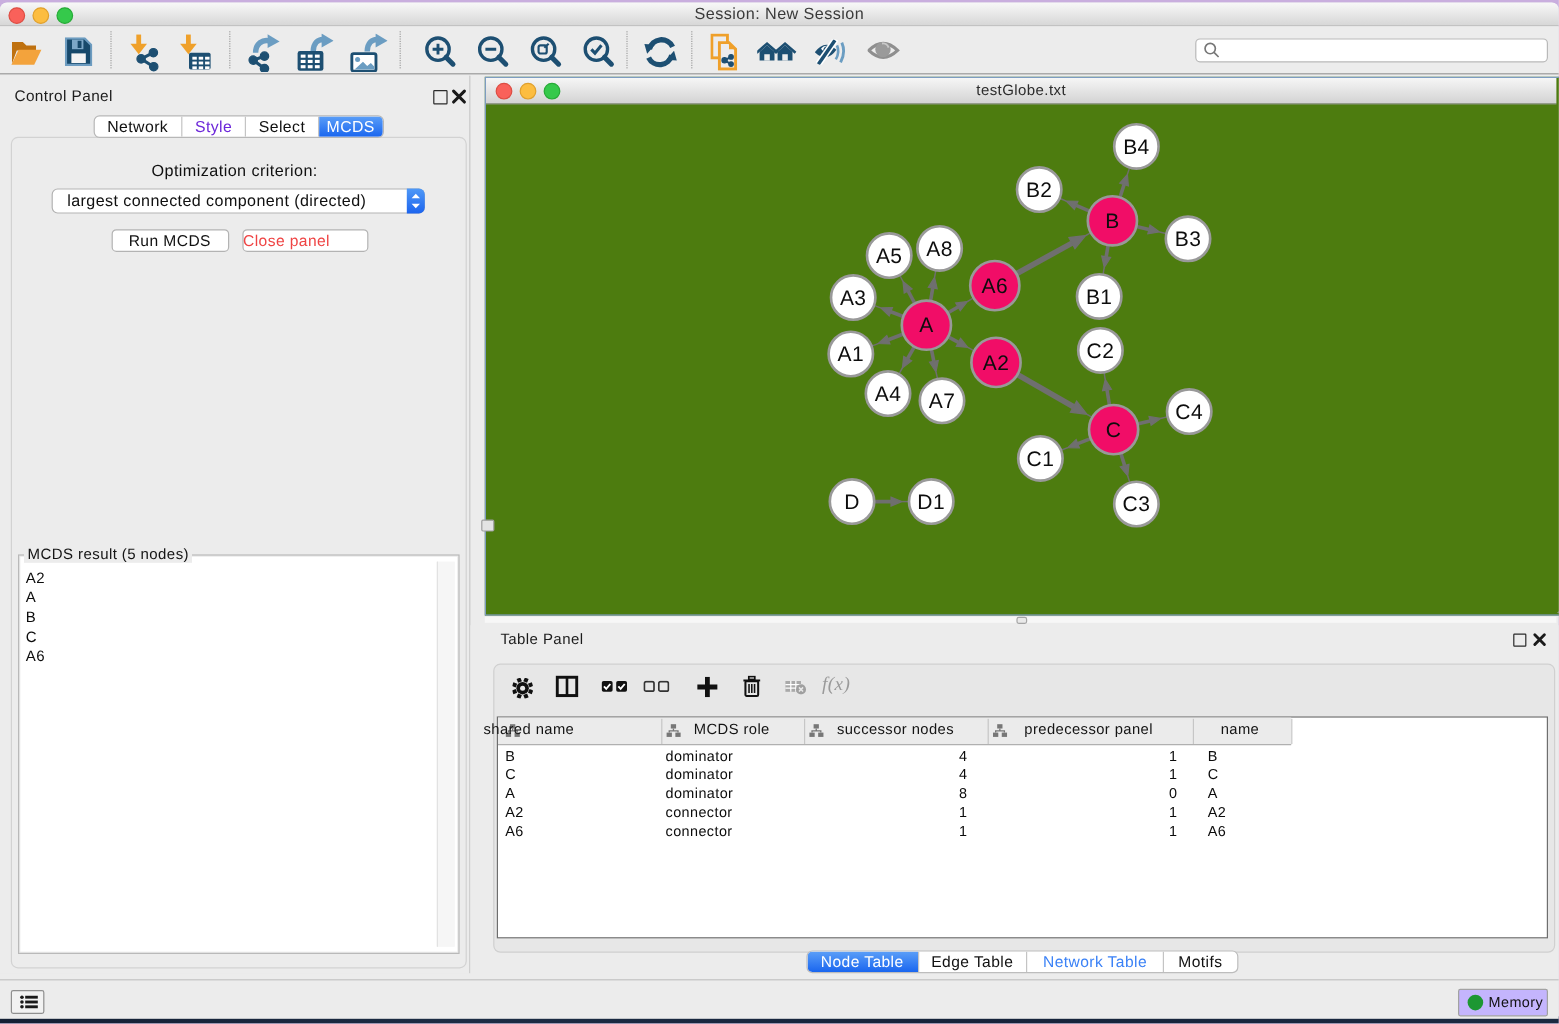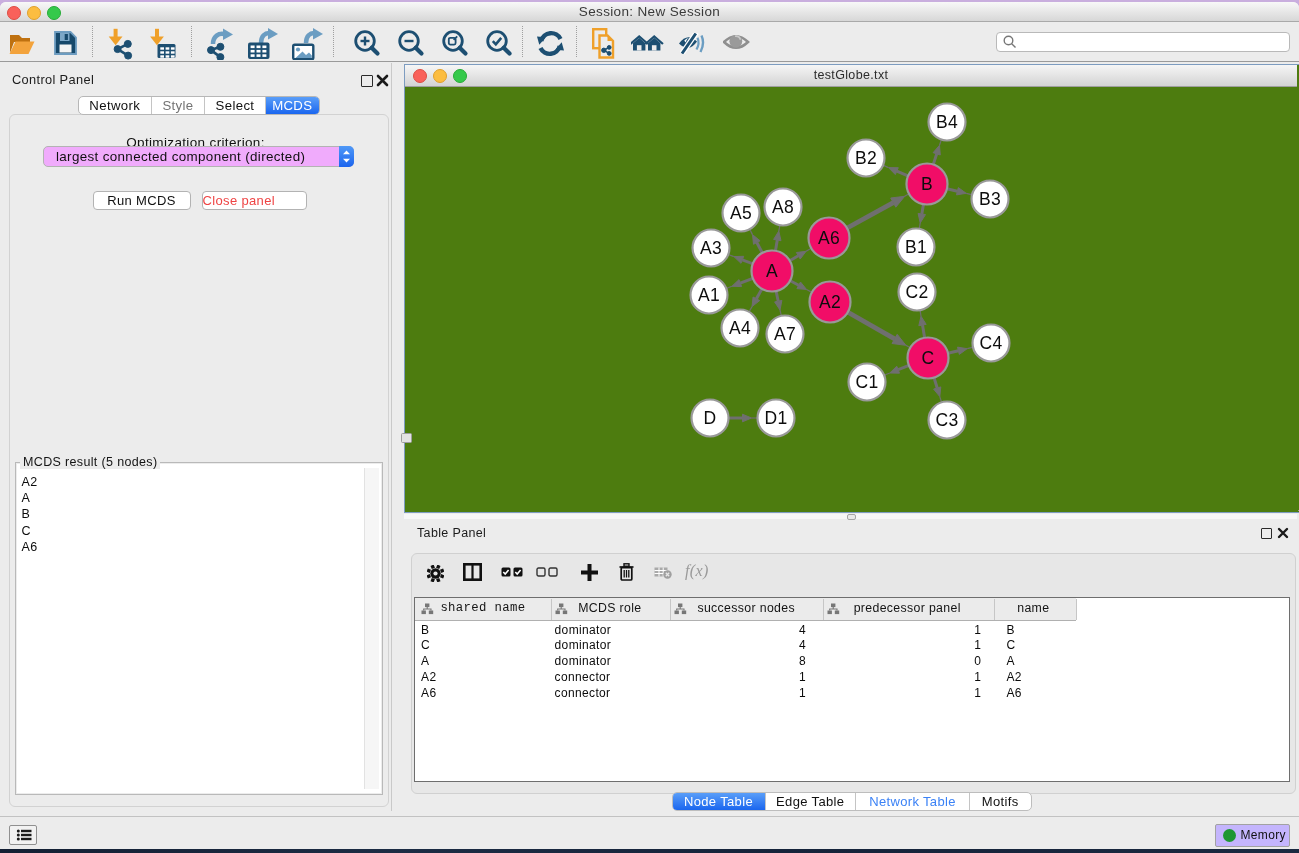--- a/index.html
+++ b/index.html
@@ -184,26 +184,26 @@
 </div>
 <div id="cpanel" class="abs" style="left:0;top:63px;width:391px;height:748px;background:#ececec;border-right:1px solid #c9c9c9;">
  <div class="abs" style="left:12px;top:9px;font-size:12.8px;color:#1c1c1c;">Control Panel</div>
  <div class="abs" style="left:361px;top:12px;width:10px;height:10px;border:1.6px solid #2a2a2a;border-radius:1px;"></div>
  <svg class="abs" style="left:376px;top:11px" width="13" height="13" viewBox="0 0 13 13">
       <path d="M2,2 L11,11 M11,2 L2,11" stroke="#1a1a1a" stroke-width="2.6" stroke-linecap="round"></path>
     </svg>
  <div class="abs" style="left:8.5px;top:50.5px;width:378px;height:691px;border:1px solid #d2d2d2;border-radius:6px;"></div>
  <div id="cptabs" class="abs" style="left:77.5px;top:32.5px;width:240px;height:17px;display:flex;font-size:13.2px;background:#fff;border:1px solid #b7b7b7;border-radius:5px;overflow:hidden;">
   <div style="width:72.5px;border-right:1px solid #c4c4c4;display:flex;align-items:center;justify-content:center;color:#111;">Network</div>
-  <div style="width:52px;border-right:1px solid #c4c4c4;display:flex;align-items:center;justify-content:center;color:#737373;">Style</div>
+  <div style="width:52px;border-right:1px solid #c4c4c4;display:flex;align-items:center;justify-content:center;color:#6d28d9;">Style</div>
   <div style="width:60px;border-right:1px solid #c4c4c4;display:flex;align-items:center;justify-content:center;color:#111;">Select</div>
   <div style="flex:1;display:flex;align-items:center;justify-content:center;color:#fff;background:linear-gradient(#5a9ef8,#1a66ef);">MCDS</div>
  </div>
  <div class="abs" style="left:0;top:71.5px;width:391px;text-align:center;font-size:13.5px;color:#101010;">Optimization criterion:</div>
- <div class="abs" style="left:43px;top:83px;width:309px;height:19px;background:#f0abfc;border:1px solid #b3b3b3;border-radius:5px;">
+ <div class="abs" style="left:43px;top:94px;width:309px;height:19px;background:#ffffff;border:1px solid #b3b3b3;border-radius:5px;">
   <div class="abs" style="left:12px;top:2px;font-size:13.4px;color:#101010;">largest connected component (directed)</div>
   <div class="abs" style="right:-1px;top:-1px;width:15px;height:21px;background:linear-gradient(#4f99f7,#1c64ee);border-radius:0 5px 5px 0;">
    <svg width="15" height="21" viewBox="0 0 15 21">
           <path d="M4,8.2 L7.5,4.4 L11,8.2 Z M4,12.8 L7.5,16.6 L11,12.8 Z" fill="#fff"></path>
         </svg>
   </div>
  </div>
  <div class="abs" style="left:92.5px;top:128px;width:96px;height:17px;background:#fff;border:1px solid #b3b3b3;border-radius:4px;text-align:center;font-size:13px;color:#101010;line-height:17px;">Run MCDS</div>
  <div class="abs" style="left:201.5px;top:128px;width:103px;height:17px;background:#fff;border:1px solid #b3b3b3;border-radius:4px;text-align:left;font-size:13px;color:#ef4444;line-height:17px;">Close panel</div>
  <div class="abs" style="left:14.5px;top:399px;width:366px;height:331px;border:1px solid #b9b9b9;">
@@ -415,21 +415,21 @@
   <div class="abs" style="left:579.1px;top:1px;width:1px;height:21px;background:#c6c6c6;"></div>
   <div class="abs" style="left:661.1px;top:1px;width:1px;height:21px;background:#c6c6c6;"></div>
   <svg class="abs" style="left:6.6px;top:5.5px" width="13" height="12" viewBox="0 0 13 12">
         <g fill="#777">
           <rect x="4" y="0.5" width="4.4" height="3.6"></rect>
           <rect x="0.5" y="7.5" width="4.4" height="3.6"></rect>
           <rect x="7.8" y="7.5" width="4.4" height="3.6"></rect>
           <path d="M6.2,4 V6 M2.7,7.5 V6 H10 V7.5" stroke="#777" fill="none" stroke-width="1.1"></path>
         </g>
       </svg>
-  <div class="abs" style="left:-11.599999999999994px;top:3.5px;width:160px;text-align:center;font-size:12.3px;color:#141414;font-family:Liberation Mono, monospace;">shared name</div>
+  <div class="abs" style="left:-11.599999999999994px;top:3.5px;width:160px;text-align:left;font-size:12.3px;color:#141414;">shared name</div>
   <svg class="abs" style="left:140.1px;top:5.5px" width="13" height="12" viewBox="0 0 13 12">
         <g fill="#777">
           <rect x="4" y="0.5" width="4.4" height="3.6"></rect>
           <rect x="0.5" y="7.5" width="4.4" height="3.6"></rect>
           <rect x="7.8" y="7.5" width="4.4" height="3.6"></rect>
           <path d="M6.2,4 V6 M2.7,7.5 V6 H10 V7.5" stroke="#777" fill="none" stroke-width="1.1"></path>
         </g>
       </svg>
   <div class="abs" style="left:115.30000000000001px;top:3.5px;width:160px;text-align:center;font-size:12.3px;color:#141414;">MCDS role</div>
   <svg class="abs" style="left:259px;top:5.5px" width="13" height="12" viewBox="0 0 13 12">

